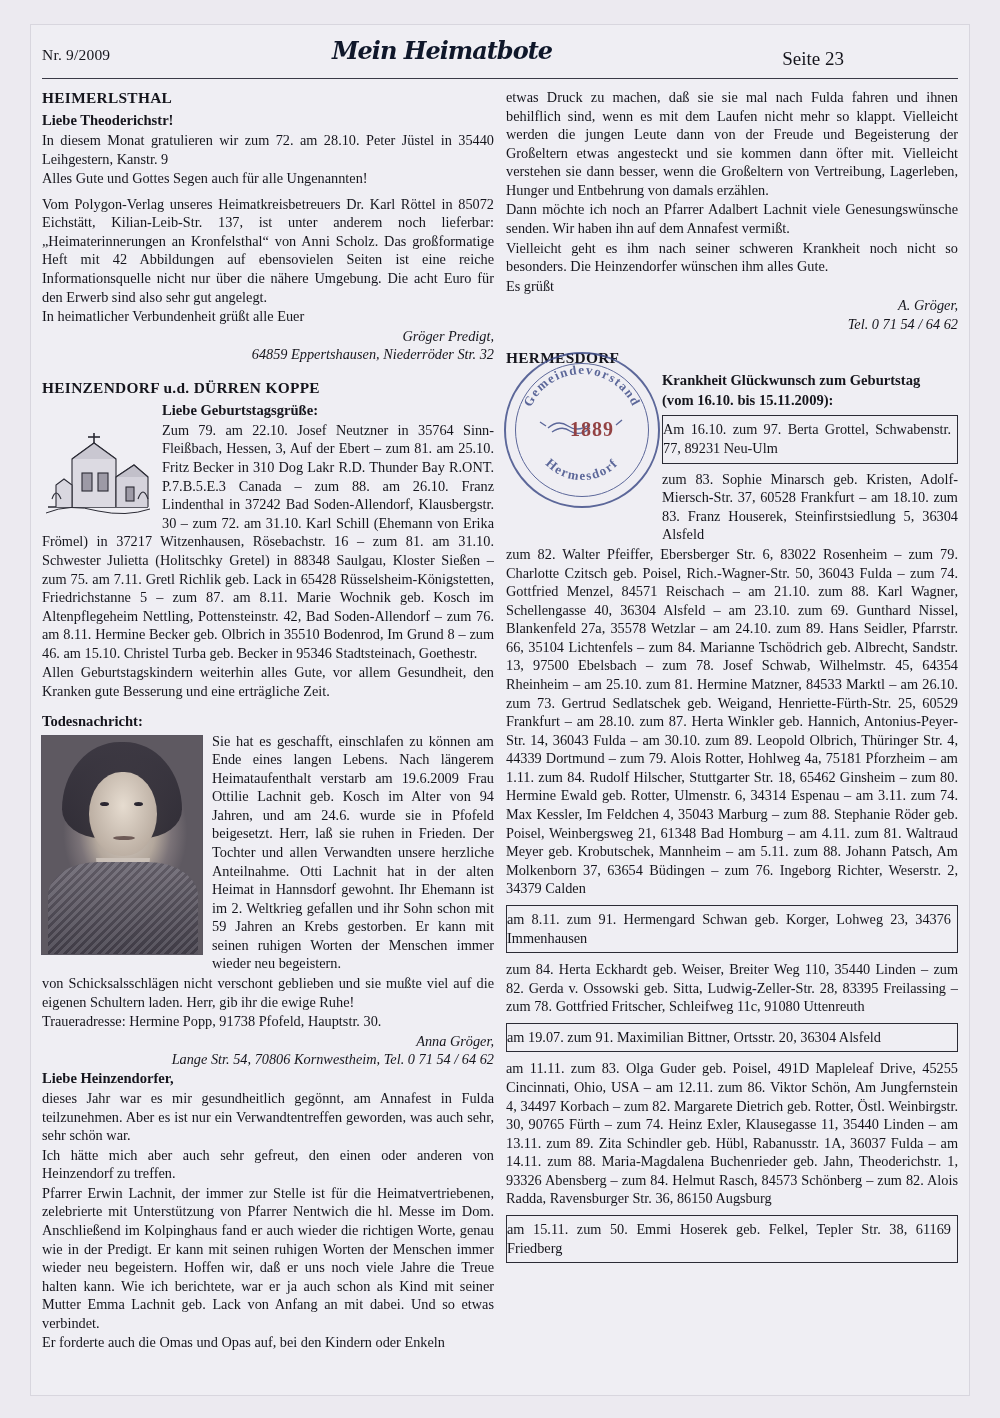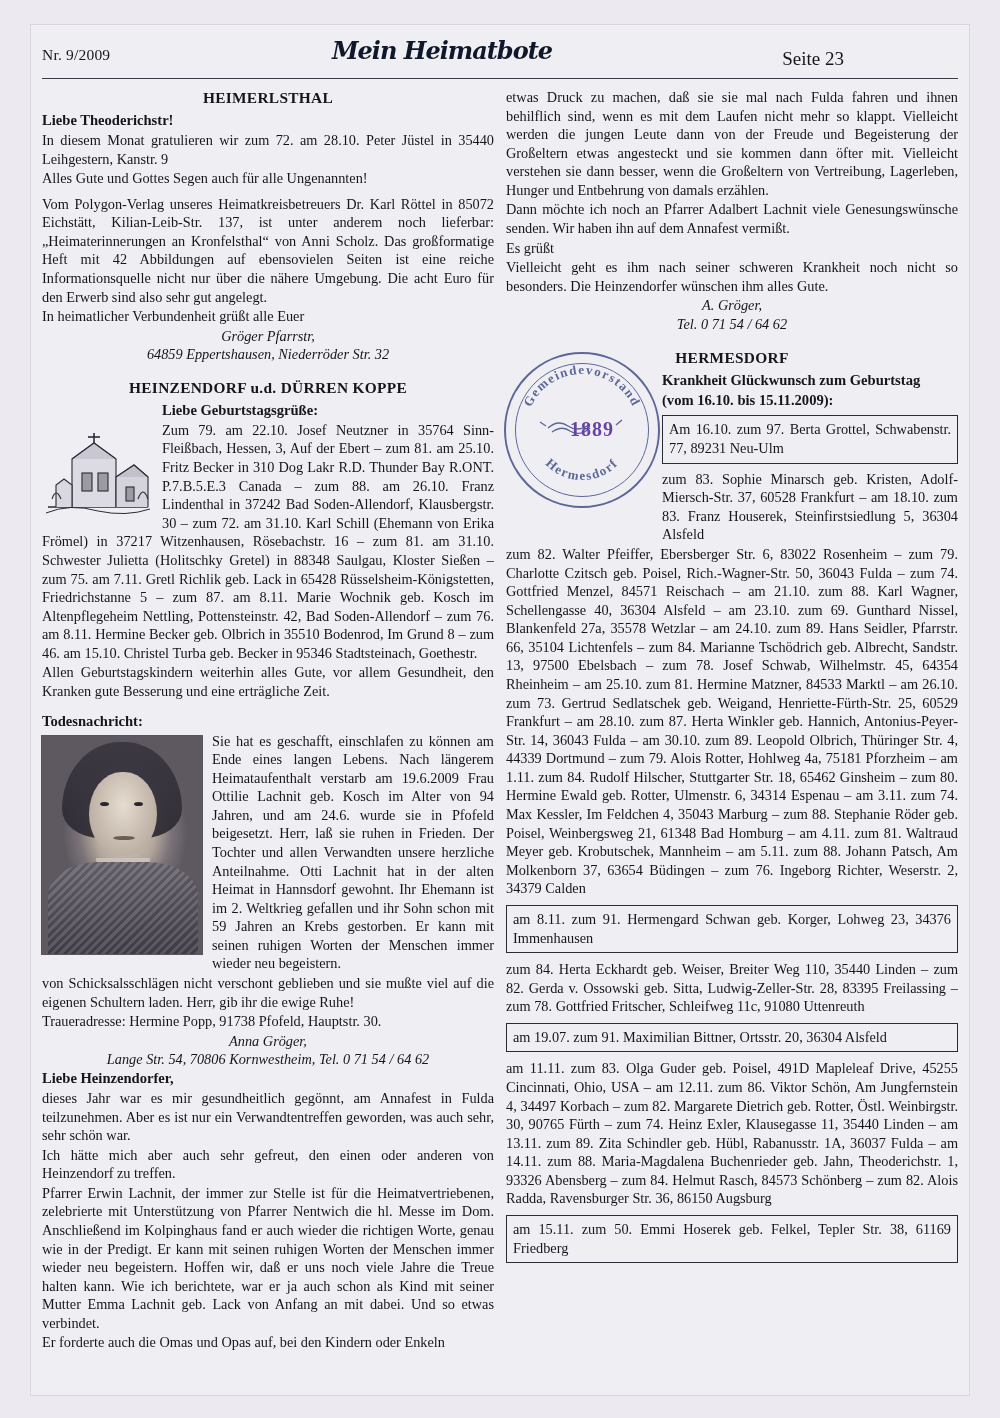--- a/index.html
+++ b/index.html
@@ -53,21 +53,21 @@
     width:452px;
     font-size:14.3px;
     line-height:1.3;
     text-align:justify;
   }
   .col-left { left:42px; }
   .col-right { left:506px; }
   p { margin:0 0 0 0; text-indent:0; }
   .p { margin-bottom:1px; }
   h2.sec {
-    font-size:15.4px; font-weight:bold; text-align:center;
+    font-size:15.4px; font-weight:bold; 
     margin:0 0 3px 0; letter-spacing:.3px;
   }
   h3.sub {
     font-size:14.6px; font-weight:bold; margin:0 0 1px 0;
   }
   .spacer6 { height:6px; }
   .spacer10 { height:10px; }
   .spacer14 { height:14px; }
 
   
@@ -133,42 +133,42 @@
     border:2px solid #3c4a86;
     opacity:.82;
   }
   .stamp:after {
     content:""; position:absolute; left:9px; top:9px; right:9px; bottom:9px;
     border-radius:50%; border:1px solid #3c4a86;
   }
   .stamp .yr {
     position:absolute; left:0; right:0; top:62px; text-align:center;
     font-family:"Liberation Serif", serif;
-    font-weight:bold; font-size:20px; color:#4c1d95;
+    font-weight:bold; font-size:20px; color:#7f1d1d;
     letter-spacing:1px;
     margin-left:20px;
   }
   .stamp .arcTop, .stamp .arcBot {
     position:absolute; left:0; top:0; width:152px; height:152px;
   }
   .stampTextPath { font-size:13px; font-weight:bold; fill:#3c4a86; letter-spacing:1.5px; font-family:"Liberation Serif", serif; }
   .hermes-wrap { position:relative; min-height:172px; }
   .hermes-ind { margin-left:156px; }
 
   
   .box {
     border:1px solid #2b2b35;
-    padding:4px 6px 5px 6px;
+    padding:4px 6px 5px 0;
     margin:7px 0 7px 0;
     font-size:14.3px;
     line-height:1.3;
   }
   .tight { margin-top:6px; margin-bottom:6px; }
 
-  .sig { text-align:center; font-style:italic; }
+  .sig { text-align:right; font-style:italic; }
 </style>
 </head>
 <body>
 
 <div class="page">
   <div class="paper"></div>
 
   <div class="masthead">
     <div class="issue">Nr. 9/2009</div>
     <div class="logo">Mein Heimatbote</div>
@@ -178,21 +178,21 @@
 
   <div class="col col-left">
 
     <h2 class="sec">HEIMERLSTHAL</h2>
     <h3 class="sub">Liebe Theoderichstr!</h3>
     <p class="p">In diesem Monat gratulieren wir zum 72. am 28.10. Peter Jüstel in 35440 Leihgestern, Kanstr. 9</p>
     <p class="p">Alles Gute und Gottes Segen auch für alle Ungenannten!</p>
     <div class="spacer6"></div>
     <p class="p">Vom Polygon-Verlag unseres Heimatkreisbetreuers Dr. Karl Röttel in 85072 Eichstätt, Kilian-Leib-Str. 137, ist unter anderem noch lieferbar: „Heimaterinnerungen an Kronfelsthal“ von Anni Scholz. Das großformatige Heft mit 42 Abbildungen auf ebensovielen Seiten ist eine reiche Informationsquelle nicht nur über die nähere Umgebung. Die acht Euro für den Erwerb sind also sehr gut angelegt.</p>
     <p class="p">In heimatlicher Verbundenheit grüßt alle Euer</p>
-    <p class="sig">Gröger Pfarrstr,</p>
+    <p class="sig">Gröger Predigt,</p>
     <p class="sig">64859 Eppertshausen, Niederröder Str. 32</p>
 
     <div class="spacer14"></div>
 
     <h2 class="sec">HEINZENDORF u.d. DÜRREN KOPPE</h2>
 
     <div class="church-wrap">
       <div class="church">
         <svg width="112" height="120" viewBox="0 0 112 120" aria-hidden="true">
           <g fill="none" stroke="#2a2a34" stroke-width="1.1">
@@ -244,22 +244,22 @@
     <p class="p">dieses Jahr war es mir gesundheitlich gegönnt, am Annafest in Fulda teilzunehmen. Aber es ist nur ein Verwandtentreffen geworden, was auch sehr, sehr schön war.</p>
     <p class="p">Ich hätte mich aber auch sehr gefreut, den einen oder anderen von Heinzendorf zu treffen.</p>
     <p class="p">Pfarrer Erwin Lachnit, der immer zur Stelle ist für die Heimatvertriebenen, zelebrierte mit Unterstützung von Pfarrer Nentwich die hl. Messe im Dom. Anschließend im Kolpinghaus fand er auch wieder die richtigen Worte, genau wie in der Predigt. Er kann mit seinen ruhigen Worten der Menschen immer wieder neu begeistern. Hoffen wir, daß er uns noch viele Jahre die Treue halten kann. Wie ich berichtete, war er ja auch schon als Kind mit seiner Mutter Emma Lachnit geb. Lack von Anfang an mit dabei. Und so etwas verbindet.</p>
     <p class="p">Er forderte auch die Omas und Opas auf, bei den Kindern oder Enkeln</p>
   </div>
 
   <div class="col col-right">
 
     <p class="p">etwas Druck zu machen, daß sie sie mal nach Fulda fahren und ihnen behilflich sind, wenn es mit dem Laufen nicht mehr so klappt. Vielleicht werden die jungen Leute dann von der Freude und Begeisterung der Großeltern etwas angesteckt und sie kommen dann öfter mit. Vielleicht verstehen sie dann besser, wenn die Großeltern von Vertreibung, Lagerleben, Hunger und Entbehrung von damals erzählen.</p>
     <p class="p">Dann möchte ich noch an Pfarrer Adalbert Lachnit viele Genesungswünsche senden. Wir haben ihn auf dem Annafest vermißt.</p>
+    <p class="p">Vielleicht geht es ihm nach seiner schweren Krankheit noch nicht so besonders. Die Heinzendorfer wünschen ihm alles Gute.</p>
     <p class="p">Es grüßt</p>
-    <p class="p">Vielleicht geht es ihm nach seiner schweren Krankheit noch nicht so besonders. Die Heinzendorfer wünschen ihm alles Gute.</p>
     <p class="sig">A. Gröger,</p>
     <p class="sig">Tel. 0 71 54 / 64 62</p>
 
     <div class="spacer14"></div>
 
     <div class="hermes-wrap">
 
       <div class="stamp">
         <svg class="arcTop" width="152" height="152" viewBox="0 0 152 152" aria-hidden="true">
           <defs>

